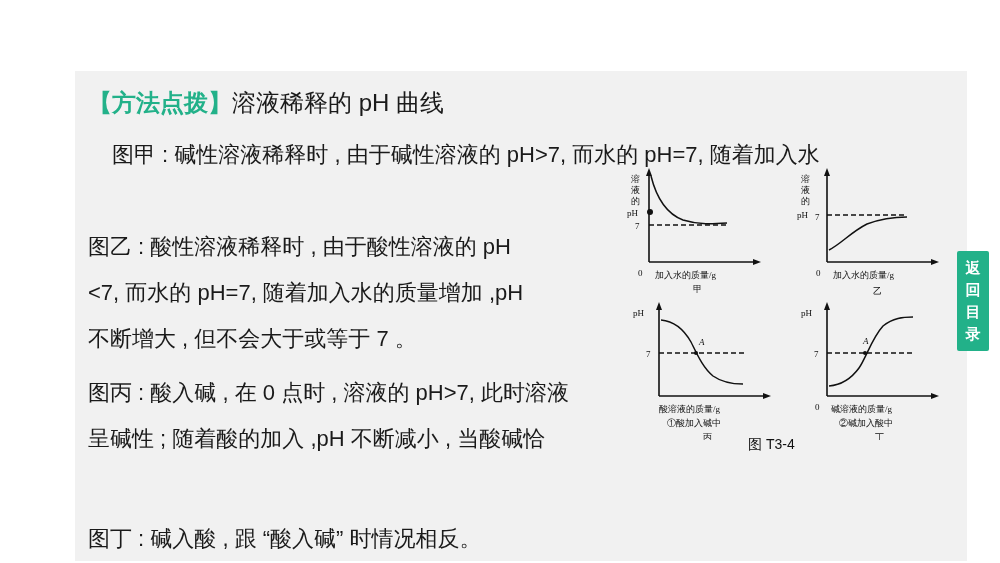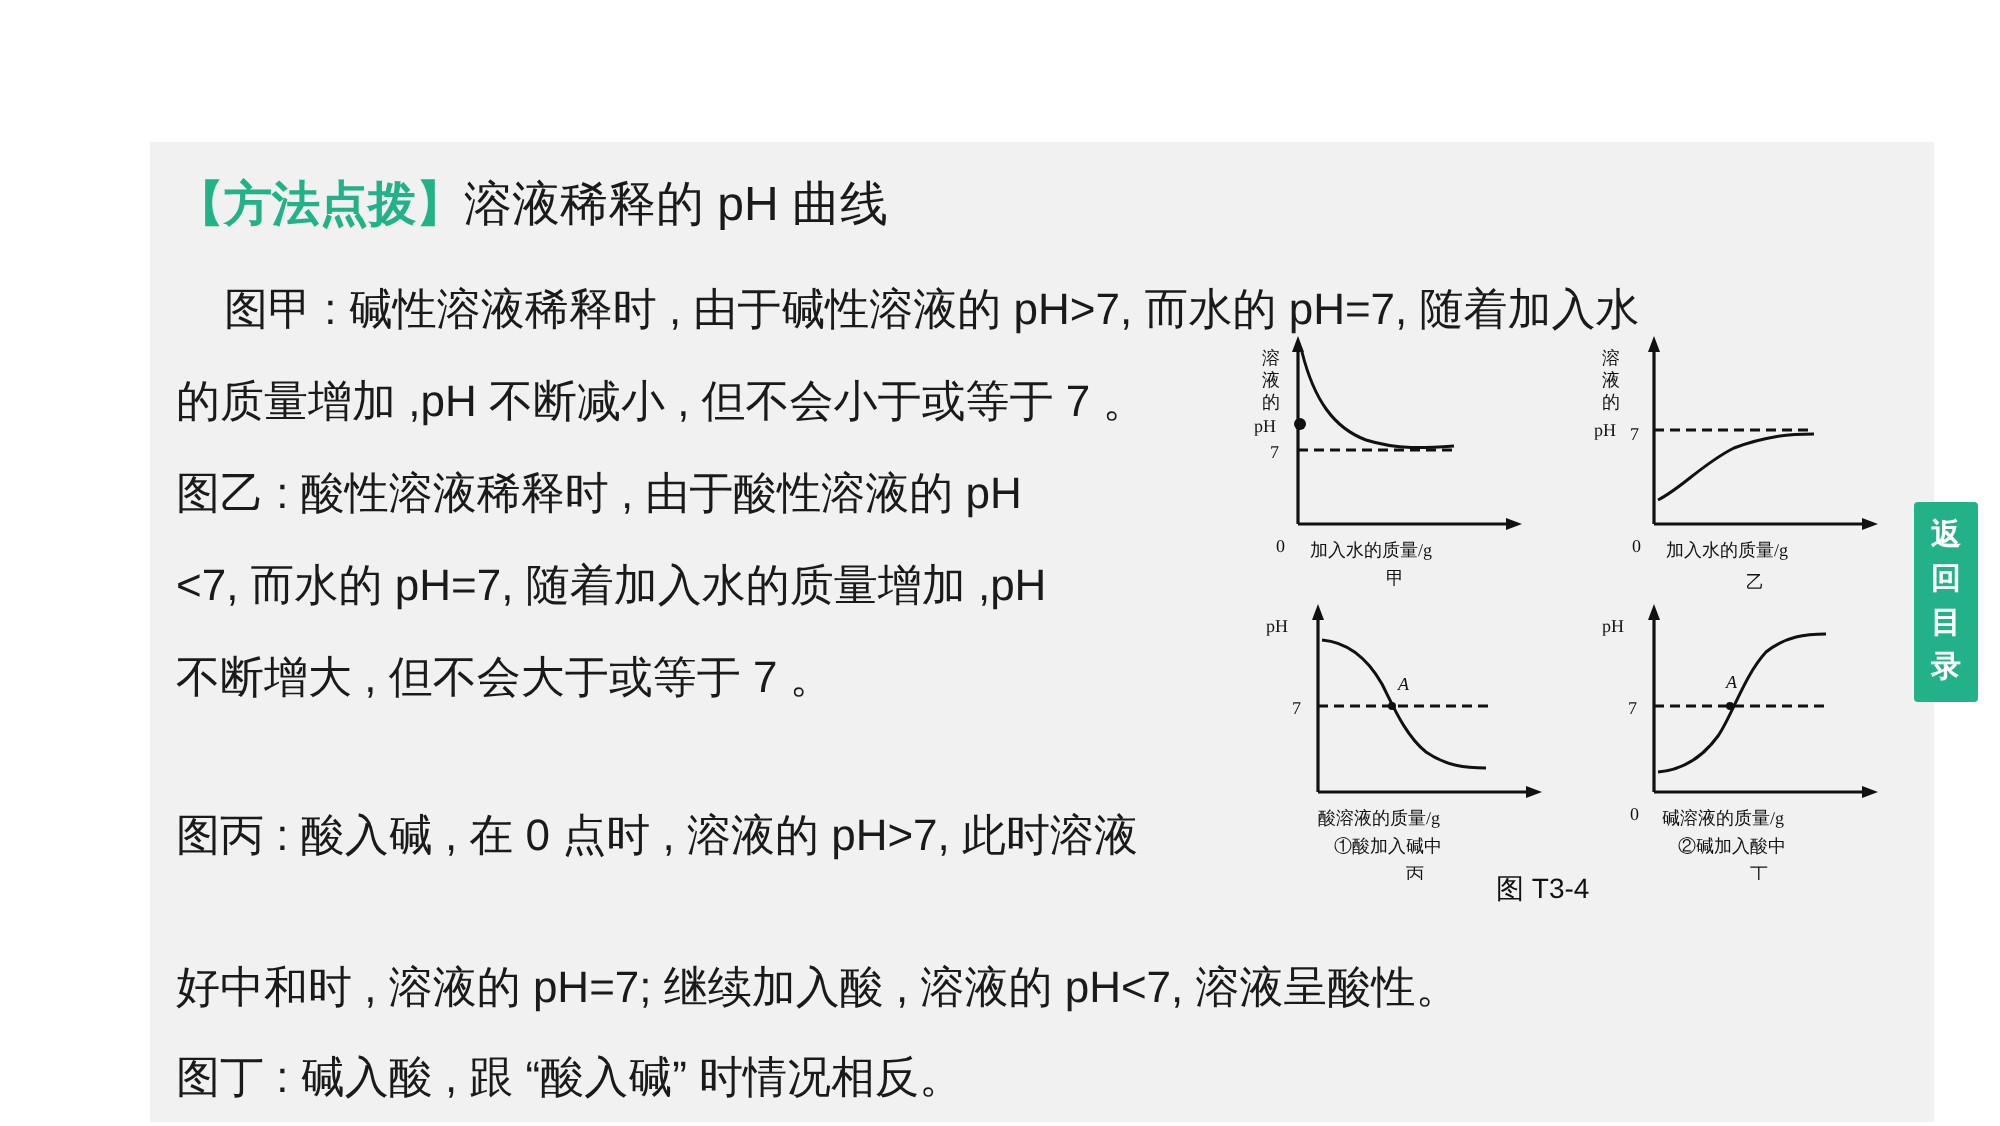--- a/index.html
+++ b/index.html
@@ -26,21 +26,21 @@
 
   .body-line{
     position:absolute;left:88px;
     font-size:22px;line-height:30px;color:#1a1a1a;white-space:nowrap;
   }
   .ln1{top:124px;margin-left:24px;}
   .ln2{top:170px;}
   .ln3{top:216px;}
   .ln4{top:262px;}
   .ln5{top:308px;}
-  .ln6{top:362px;margin-top:25px;}
+  .ln6{top:362px;}
   .ln7{top:408px;}
   .ln8{top:463px;}
   .ln9{top:508px;}
 
   
   .ret-tab{
     position:absolute;left:957px;top:235px;width:32px;height:100px;
     background:#22b189;color:#ffffff;border-radius:2px;
     display:flex;flex-direction:column;align-items:center;justify-content:center;
     font-size:15px;line-height:22px;letter-spacing:0px;font-weight:bold;
@@ -64,26 +64,25 @@
 
 <div id="page">
 
   <div class="panel"></div>
 
   <div class="title-line">
     <span class="title-tag">【方法点拨】</span><span class="title-rest">溶液稀释的 pH 曲线</span>
   </div>
 
   <div class="body-line ln1">图甲 : 碱性溶液稀释时 , 由于碱性溶液的 pH&gt;7, 而水的 pH=7, 随着加入水</div>
-  <div class="body-line ln2">的质量增加 ,pH 不断减小 , 但不会小于或等于 7 。</div>
   <div class="body-line ln3">图乙 : 酸性溶液稀释时 , 由于酸性溶液的 pH</div>
   <div class="body-line ln4">&lt;7, 而水的 pH=7, 随着加入水的质量增加 ,pH</div>
   <div class="body-line ln5">不断增大 , 但不会大于或等于 7 。</div>
   <div class="body-line ln6">图丙 : 酸入碱 , 在 0 点时 , 溶液的 pH&gt;7, 此时溶液</div>
-  <div class="body-line ln8">好中和时 , 溶液的 pH=7; 继续加入酸 , 溶液的 pH&lt;7, 溶液呈酸性。</div>
+  <div class="body-line ln7">呈碱性 ; 随着酸的加入 ,pH 不断减小 , 当酸碱恰</div>
   <div class="body-line ln9">图丁 : 碱入酸 , 跟 “酸入碱” 时情况相反。</div>
 
   <div class="ret-tab">
     <span>返</span>
     <span>回</span>
     <span>目</span>
     <span>录</span>
   </div>
 
   <div class="figures">

